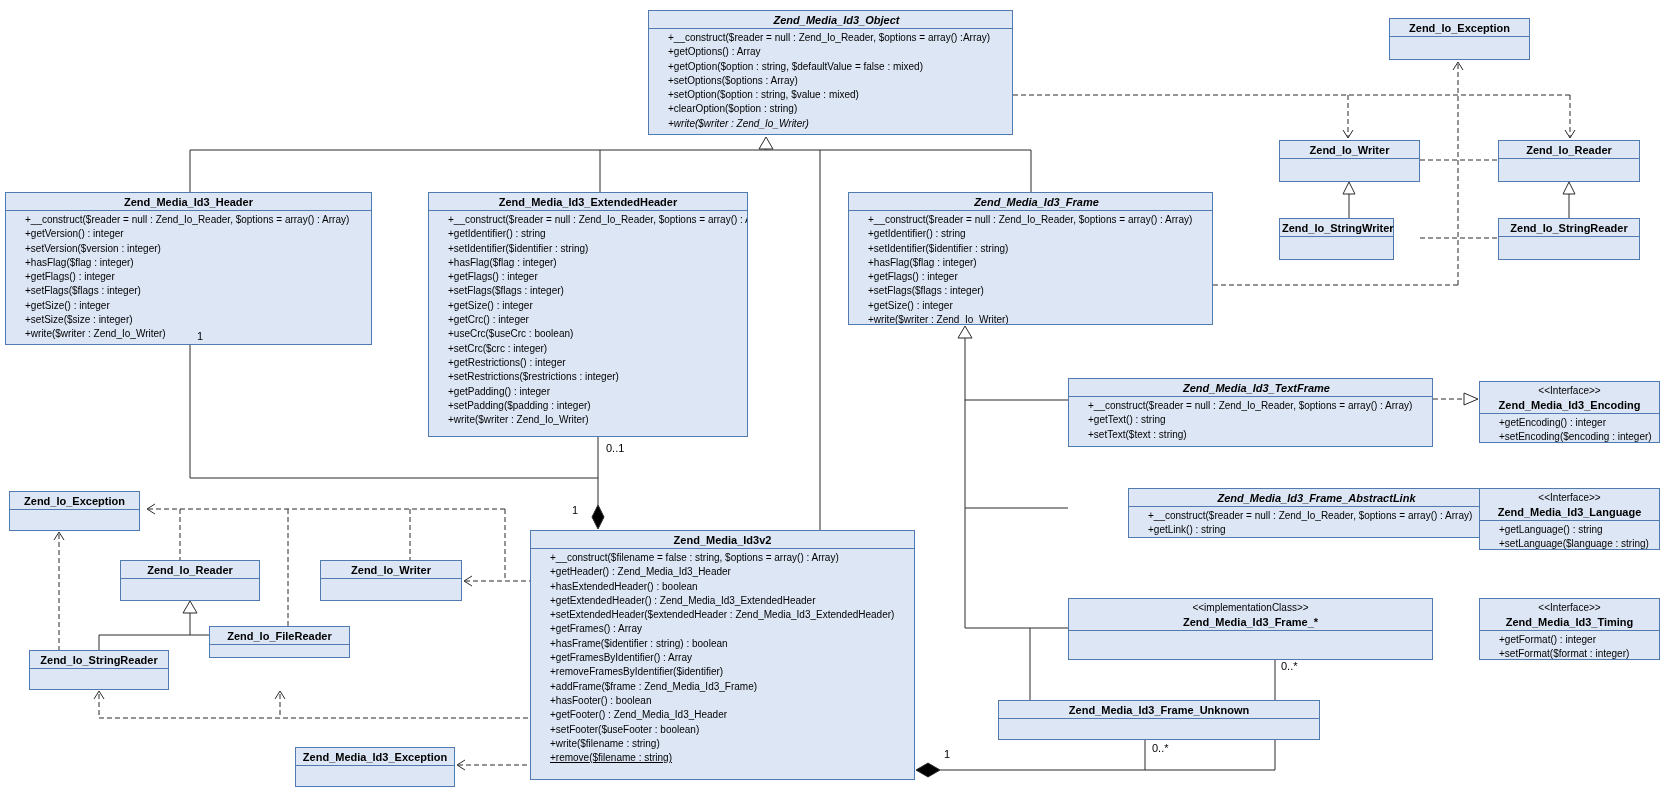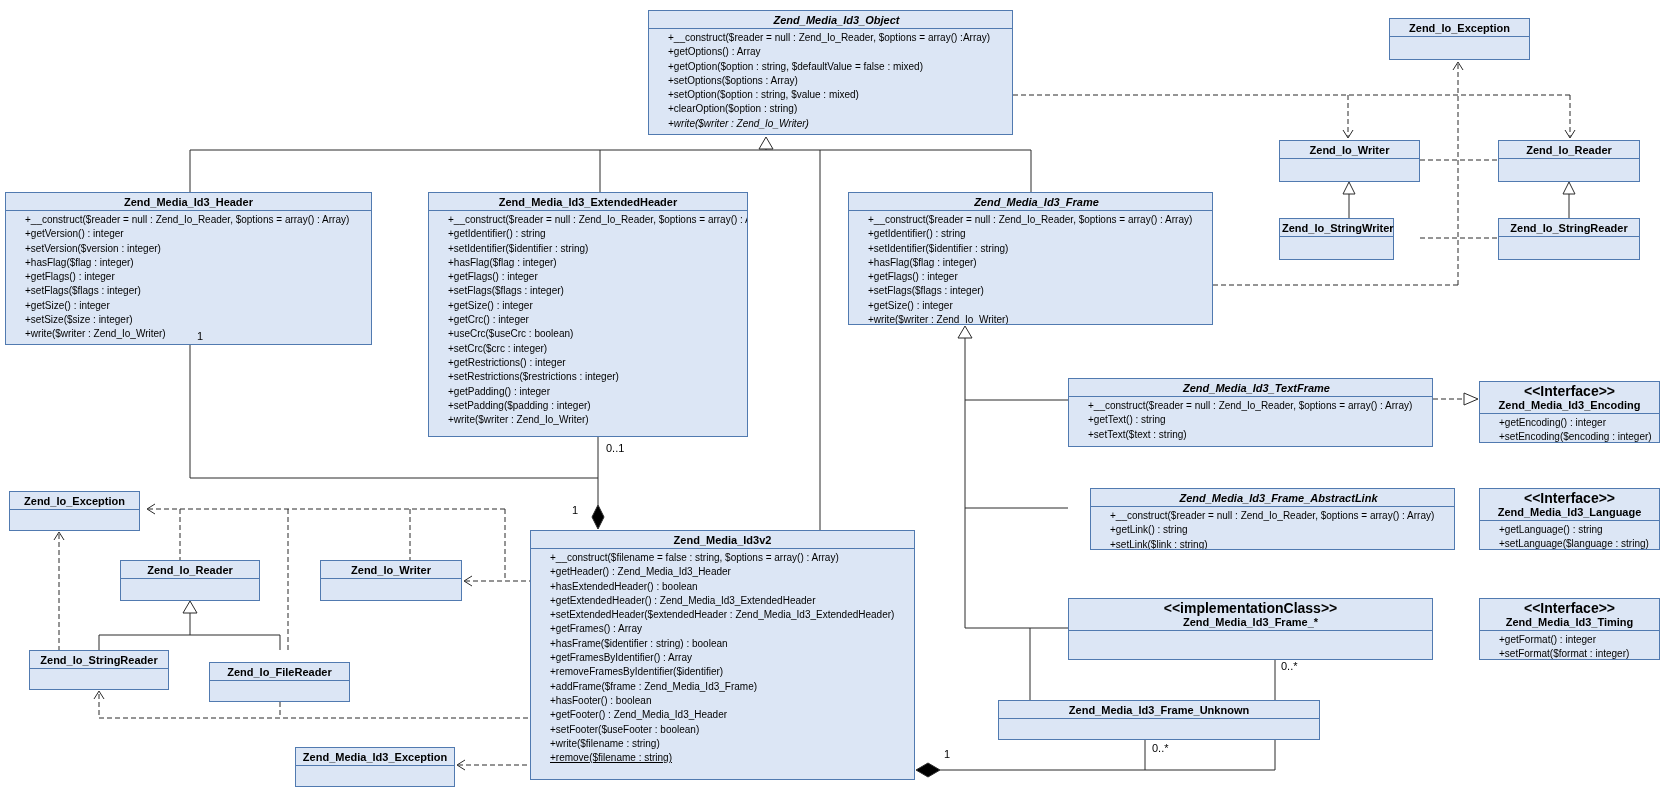--- a/index.html
+++ b/index.html
@@ -2,21 +2,21 @@
 <html><head>
 <meta charset="utf-8">
 <style>
   html,body { margin:0; padding:0; background:#fff; }
   .canvas { position:relative; width:1665px; height:807px; font-family:"Liberation Sans",sans-serif; overflow:hidden; }
   svg.wires { position:absolute; left:0; top:0; }
   .uml { position:absolute; background:#dce6f5; border:1px solid #517ab0; box-sizing:border-box;
          display:flex; flex-direction:column; }
   .uml .hd { border-bottom:1px solid #517ab0; text-align:center; font-size:11px; font-weight:bold;
              padding:2px 2px 1px 2px; line-height:14px; color:#000; }
-  .uml .hd .st { display:block; font-weight:bold; font-size:14px; }
+  .uml .hd .st { display:block; font-weight:normal; font-size:10px; }
   .uml.abstract .nm { font-style:italic;margin-left:12px; }
   .uml .bd { flex:1 1 auto; padding:2px 3px 0 19px; font-size:10px; line-height:14.3px; overflow:hidden; color:#000; }
   .uml .bd div { white-space:nowrap; }
   .m-i { font-style:italic; }
   .m-u { text-decoration:underline; }
   .mult { position:absolute; font-size:11px; color:#000; }
 </style>
 </head>
 <body>
 
@@ -178,21 +178,21 @@
 
   <div class="uml abstract" style="left:1068px;top:378px;width:365px;height:69px">
     <div class="hd"><span class="nm">Zend_Media_Id3_TextFrame</span></div>
     <div class="bd">
         <div>+__construct($reader = null : Zend_Io_Reader, $options = array() : Array)</div>
         <div>+getText() : string</div>
         <div>+setText($text : string)</div>
       </div>
   </div>
 
-  <div class="uml abstract" style="left:1090px;top:488px;width:365px;height:62px">
+  <div class="uml abstract" style="left:1128px;top:488px;width:365px;height:50px">
     <div class="hd"><span class="nm">Zend_Media_Id3_Frame_AbstractLink</span></div>
     <div class="bd">
         <div>+__construct($reader = null : Zend_Io_Reader, $options = array() : Array)</div>
         <div>+getLink() : string</div>
         <div>+setLink($link : string)</div>
       </div>
   </div>
 
   <div class="uml" style="left:1068px;top:598px;width:365px;height:62px">
     <div class="hd"><span class="st">&lt;&lt;implementationClass&gt;&gt;</span><span class="nm">Zend_Media_Id3_Frame_*</span></div>
@@ -258,21 +258,21 @@
     <div class="bd"></div>
   </div>
   <div class="uml" style="left:320px;top:560px;width:142px;height:41px">
     <div class="hd"><span class="nm">Zend_Io_Writer</span></div>
     <div class="bd"></div>
   </div>
   <div class="uml" style="left:29px;top:650px;width:140px;height:40px">
     <div class="hd"><span class="nm">Zend_Io_StringReader</span></div>
     <div class="bd"></div>
   </div>
-  <div class="uml" style="left:209px;top:662px;width:141px;height:40px">
+  <div class="uml" style="left:209px;top:626px;width:141px;height:32px">
     <div class="hd"><span class="nm">Zend_Io_FileReader</span></div>
     <div class="bd"></div>
   </div>
   <div class="uml" style="left:295px;top:747px;width:160px;height:40px">
     <div class="hd"><span class="nm">Zend_Media_Id3_Exception</span></div>
     <div class="bd"></div>
   </div>
 
   <span class="mult" style="left:197px;top:330px">1</span>
   <span class="mult" style="left:606px;top:442px">0..1</span>

